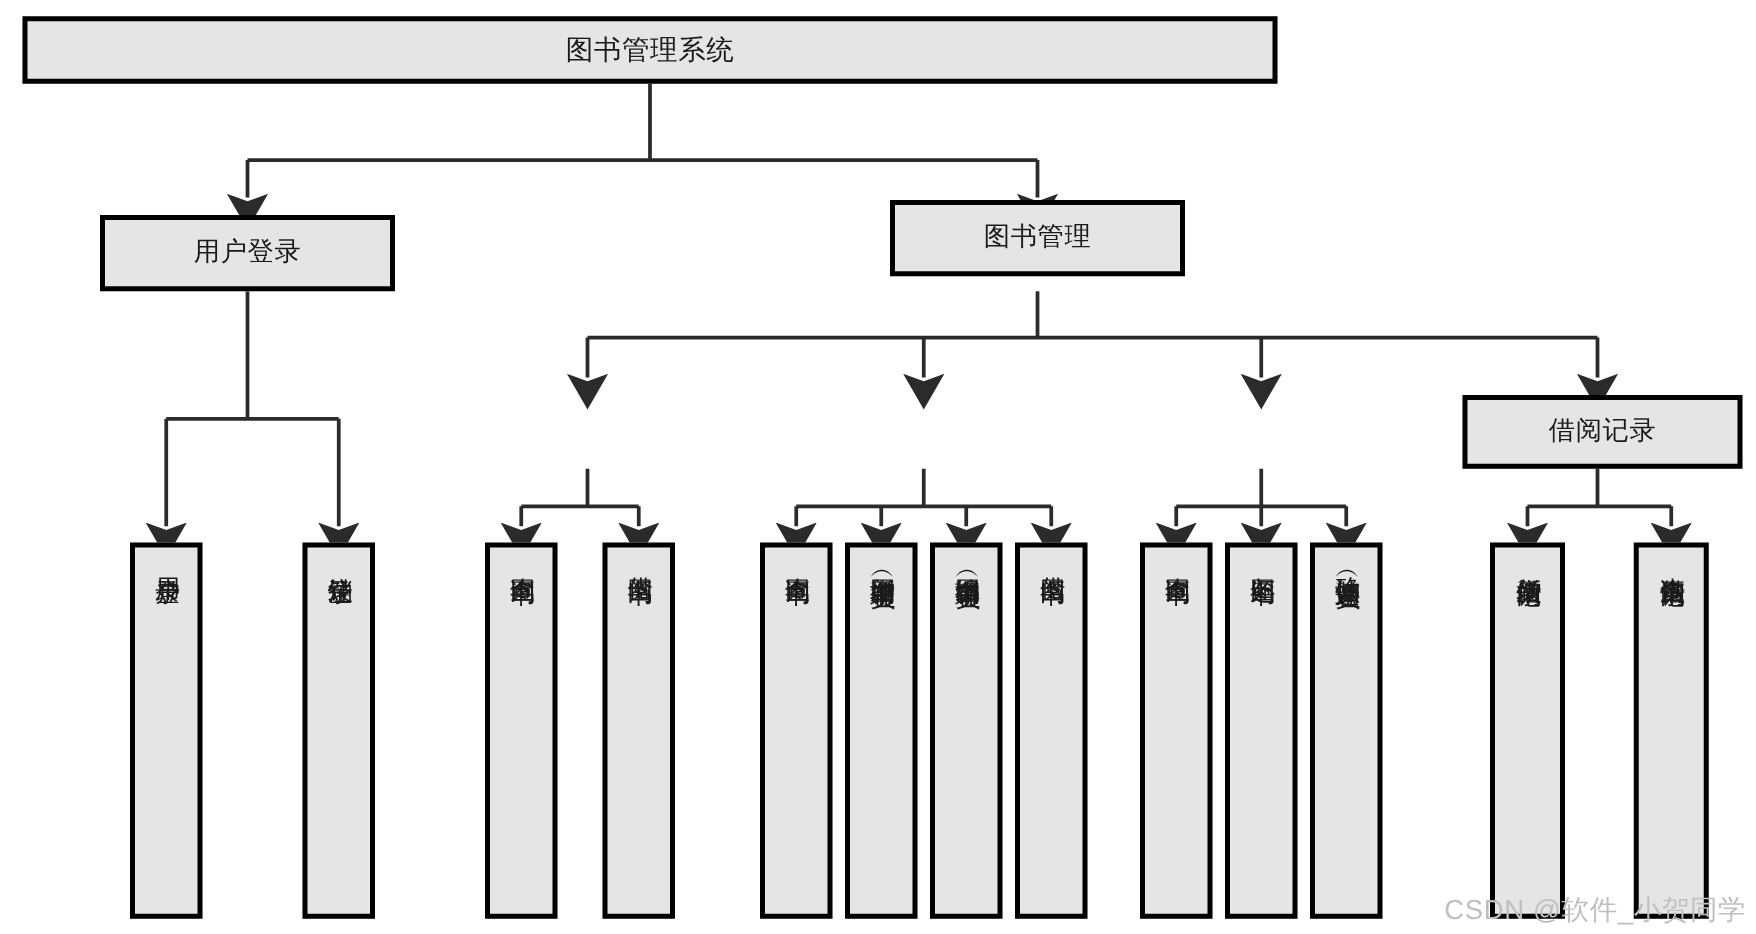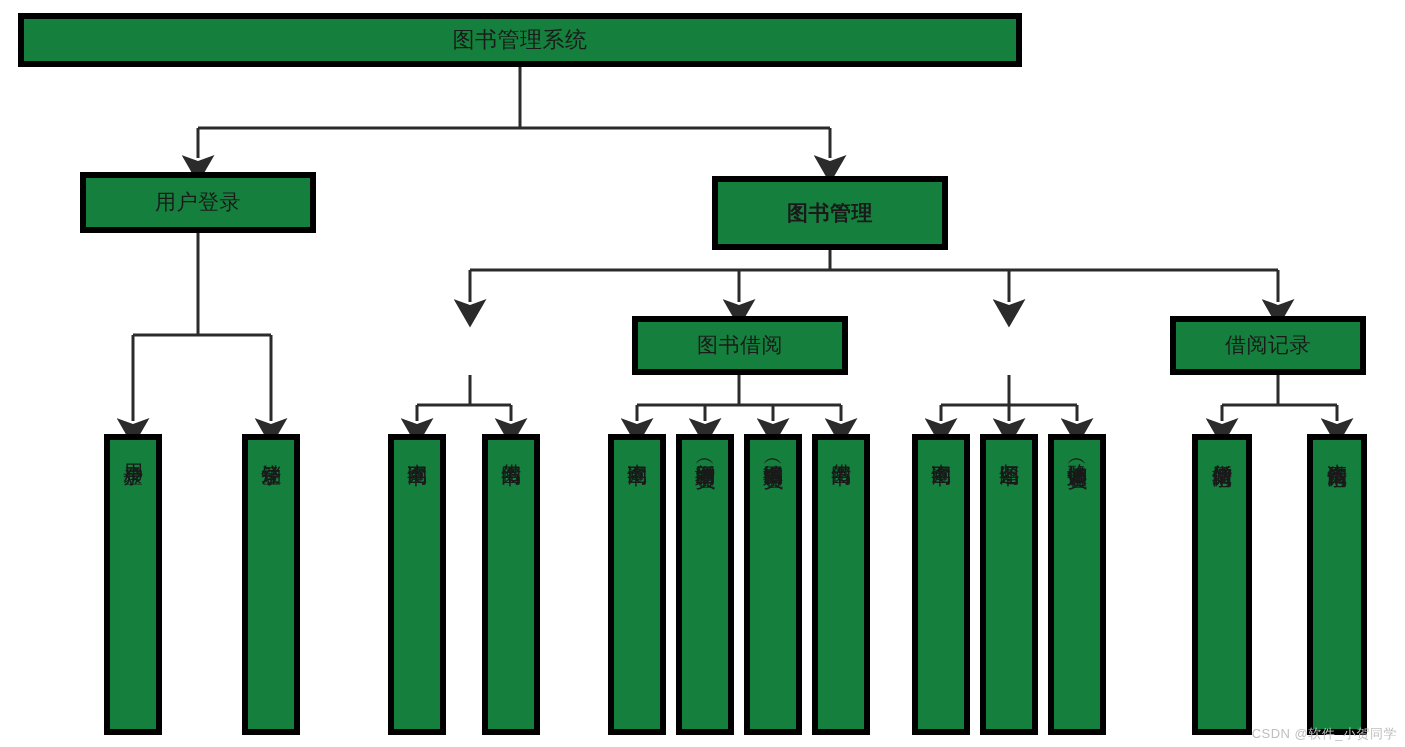--- a/index.html
+++ b/index.html
@@ -22,22 +22,22 @@
     position: absolute;
     left: 0;
     top: 0;
     width: 1405px;
     height: 747px;
     pointer-events: none;
   }
   .node {
     position: absolute;
     box-sizing: border-box;
-    background: #15803d;
-    border: 6px solid #000000;
+    background: #e5e5e5;
+    border: 4px solid #000000;
     display: flex;
     align-items: center;
     justify-content: center;
     color: #1a1a1a;
     z-index: 2;
   }
   .node-label {
     display: block;
     text-align: center;
     line-height: 1.25;
@@ -63,21 +63,21 @@
     font-size: 20px;
     line-height: 1.18;
     letter-spacing: 1px;
     white-space: normal;
     max-height: 285px;
   }
   .watermark {
     position: absolute;
     right: 8px;
     bottom: 4px;
-    font-size: 13px;
+    font-size: 22px;
     color: #bfbfbf;
     letter-spacing: 0.5px;
     z-index: 5;
     user-select: none;
     white-space: nowrap;
   }
 </style>
 </head>
 <body>
 
@@ -135,28 +135,25 @@
     </g>
   </svg>
 
   <div class="node horiz root" style="left:18px; top:13px; width:1004px; height:54px;">
     <span class="node-label">图书管理系统</span>
   </div>
 
   <div class="node horiz" style="left:80px; top:172px; width:236px; height:61px;">
     <span class="node-label">用户登录</span>
   </div>
-  <div class="node horiz" style="left:712px; top:176px; width:236px; height:74px;font-weight:bold;">
+  <div class="node horiz" style="left:712px; top:160px; width:236px; height:61px;">
     <span class="node-label">图书管理</span>
   </div>
 
-  <div class="node horiz" style="left:632px; top:316px; width:216px; height:59px;">
-    <span class="node-label">图书借阅</span>
-  </div>
-  <div class="node horiz" style="left:1170px; top:316px; width:196px; height:59px;">
+  <div class="node horiz" style="left:1170px; top:316px; width:224px; height:59px;">
     <span class="node-label">借阅记录</span>
   </div>
 
   <div class="node vert" style="left:104px; top:434px; width:58px; height:301px;">
     <span class="node-label">用户登录</span>
   </div>
   <div class="node vert" style="left:242px; top:434px; width:58px; height:301px;">
     <span class="node-label">注销登录</span>
   </div>
 

